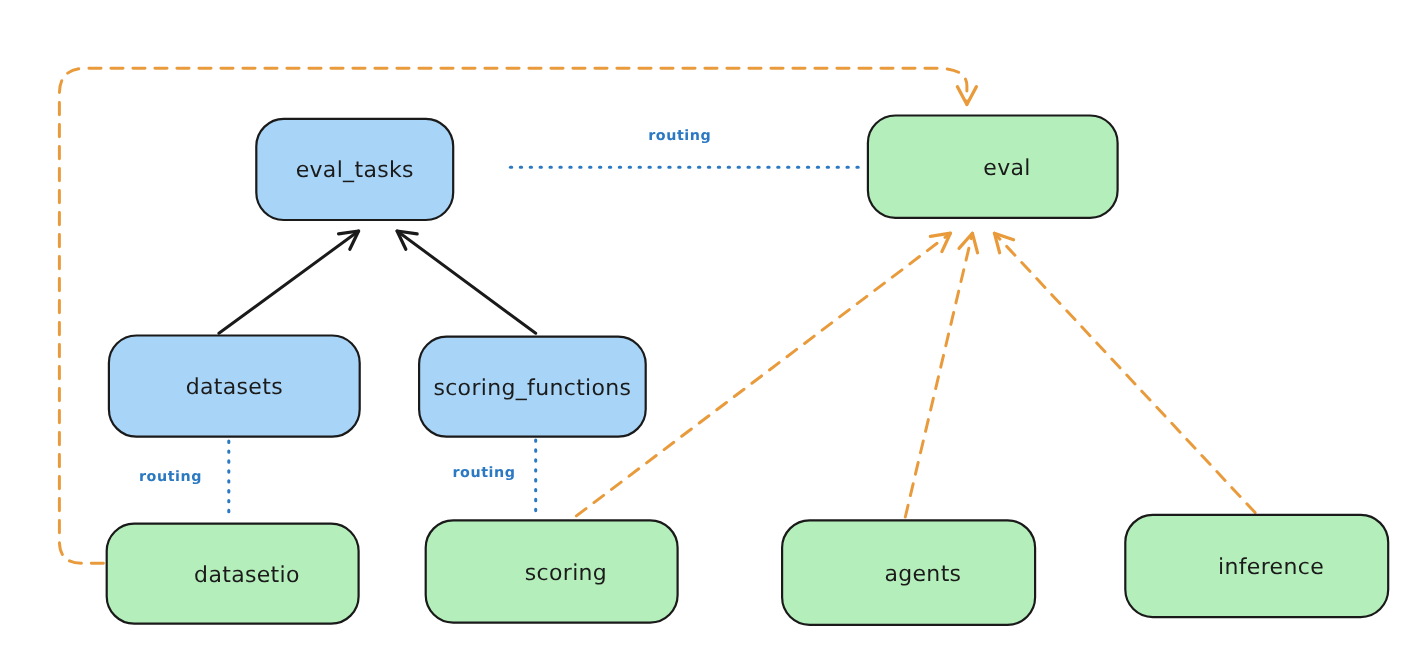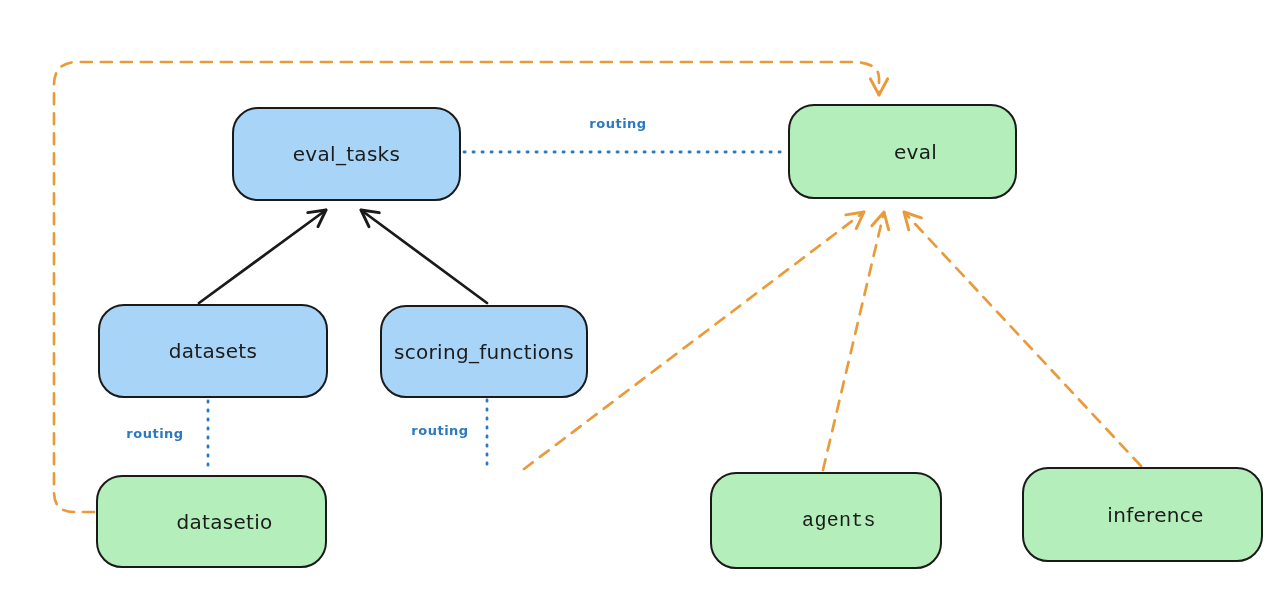--- a/index.html
+++ b/index.html
@@ -89,42 +89,45 @@
     <path class="blue-dotted" d="M 464 152 L 786 152"></path>
     <path class="blue-dotted" d="M 208 401 L 208 472"></path>
     <path class="blue-dotted" d="M 487 400 L 487 468"></path>
 
     <path class="orange-dashed" d="M 94 512 L 74 512 Q 54 512 54 492 L 54 85 Q 54 62 78 62 L 851 62 Q 879 62 879 78 L 879 95" marker-end="url(#arrow-orange)"></path>
     <path class="orange-dashed" d="M 524 469 L 864 212" marker-end="url(#arrow-orange)"></path>
     <path class="orange-dashed" d="M 823 470 L 884 212" marker-end="url(#arrow-orange)"></path>
     <path class="orange-dashed" d="M 1141 466 L 904 212" marker-end="url(#arrow-orange)"></path>
   </svg>
 
-  <div class="node blue" style="left:232px; top:107px; width:229px; height:94px;">
+  <div class="node blue" style="left:232px; top:107px; width:181px; height:94px;">
     <span>eval_tasks</span>
   </div>
 
   <div class="node green" style="left:788px; top:104px; width:229px; height:95px;">
     <span>eval</span>
   </div>
 
   <div class="node blue" style="left:98px; top:304px; width:230px; height:94px;">
     <span>datasets</span>
   </div>
 
   <div class="node blue" style="left:380px; top:305px; width:208px; height:93px;">
     <span>scoring_functions</span>
   </div>
 
   <div class="node green" style="left:96px; top:475px; width:231px; height:93px;text-align:center;">
     <span>datasetio</span>
   </div>
 
+  <div class="node green" style="left:386px; top:472px; width:231px; height:95px;">
+    <span>scoring</span>
+  </div>
 
-  <div class="node green" style="left:710px; top:472px; width:232px; height:97px;font-family:Liberation Mono, monospace;">
+  <div class="node green" style="left:710px; top:472px; width:232px; height:97px;">
     <span>agents</span>
   </div>
 
   <div class="node green" style="left:1022px; top:467px; width:241px; height:95px;">
     <span>inference</span>
   </div>
 
   <div class="edge-label" style="left:568px; top:116px;">routing</div>
 
   <div class="edge-label" style="left:105px; top:426px;">routing</div>

